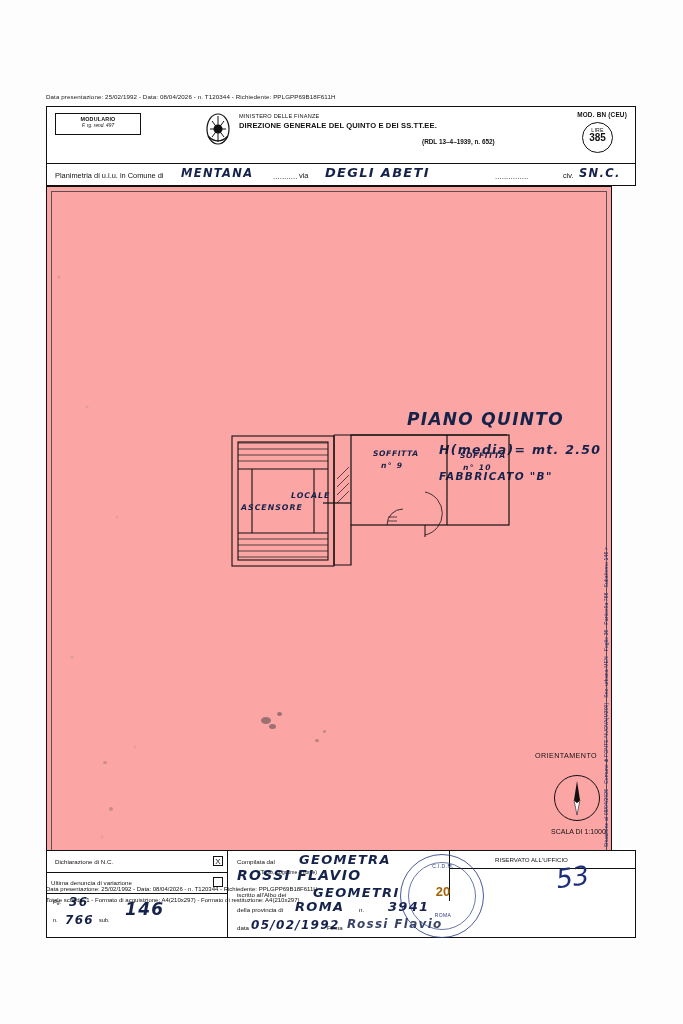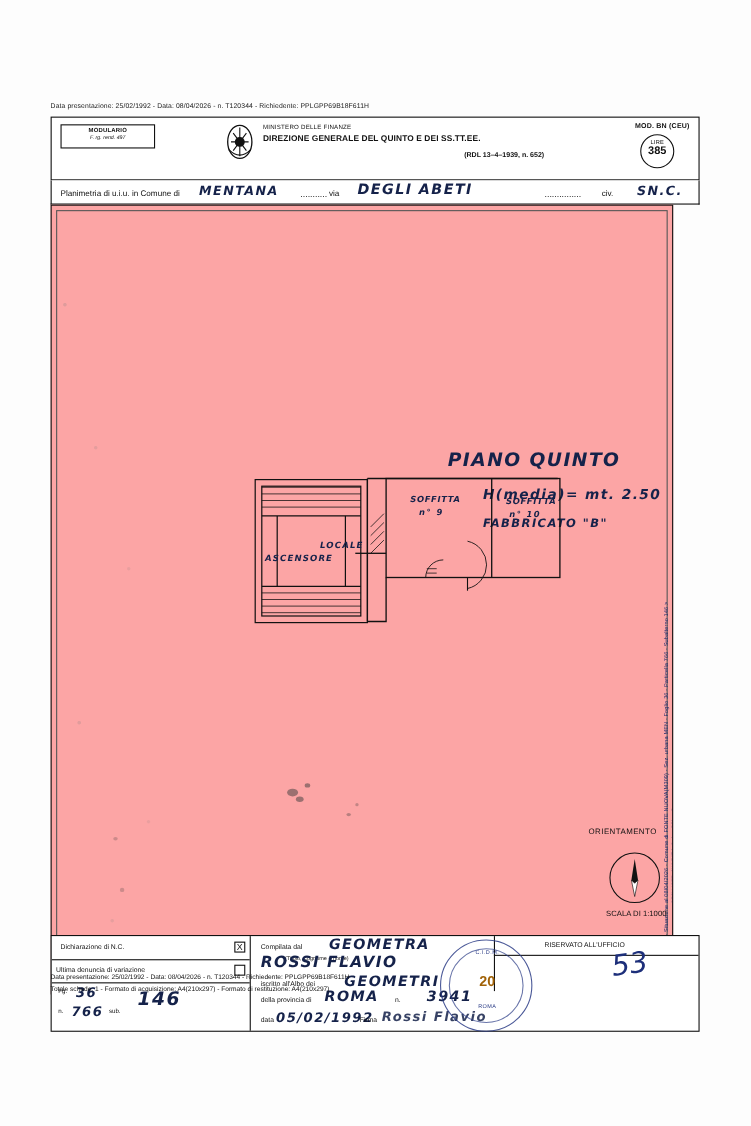--- a/index.html
+++ b/index.html
@@ -147,21 +147,21 @@
     left: 278px; top: 1px;
     font-size: 13px;
   }
   .dots2 {
     position: absolute;
     left: 448px; top: 8px;
     font-size: 8px; color: #222;
   }
   .lbl-civ {
     position: absolute;
-    left: 500px; top: 7px;
+    left: 516px; top: 7px;
     font-size: 7.4px;
   }
   .hw-civ {
     position: absolute;
     left: 532px; top: 2px;
     font-size: 11.5px;
   }
 
   
   .frame {

